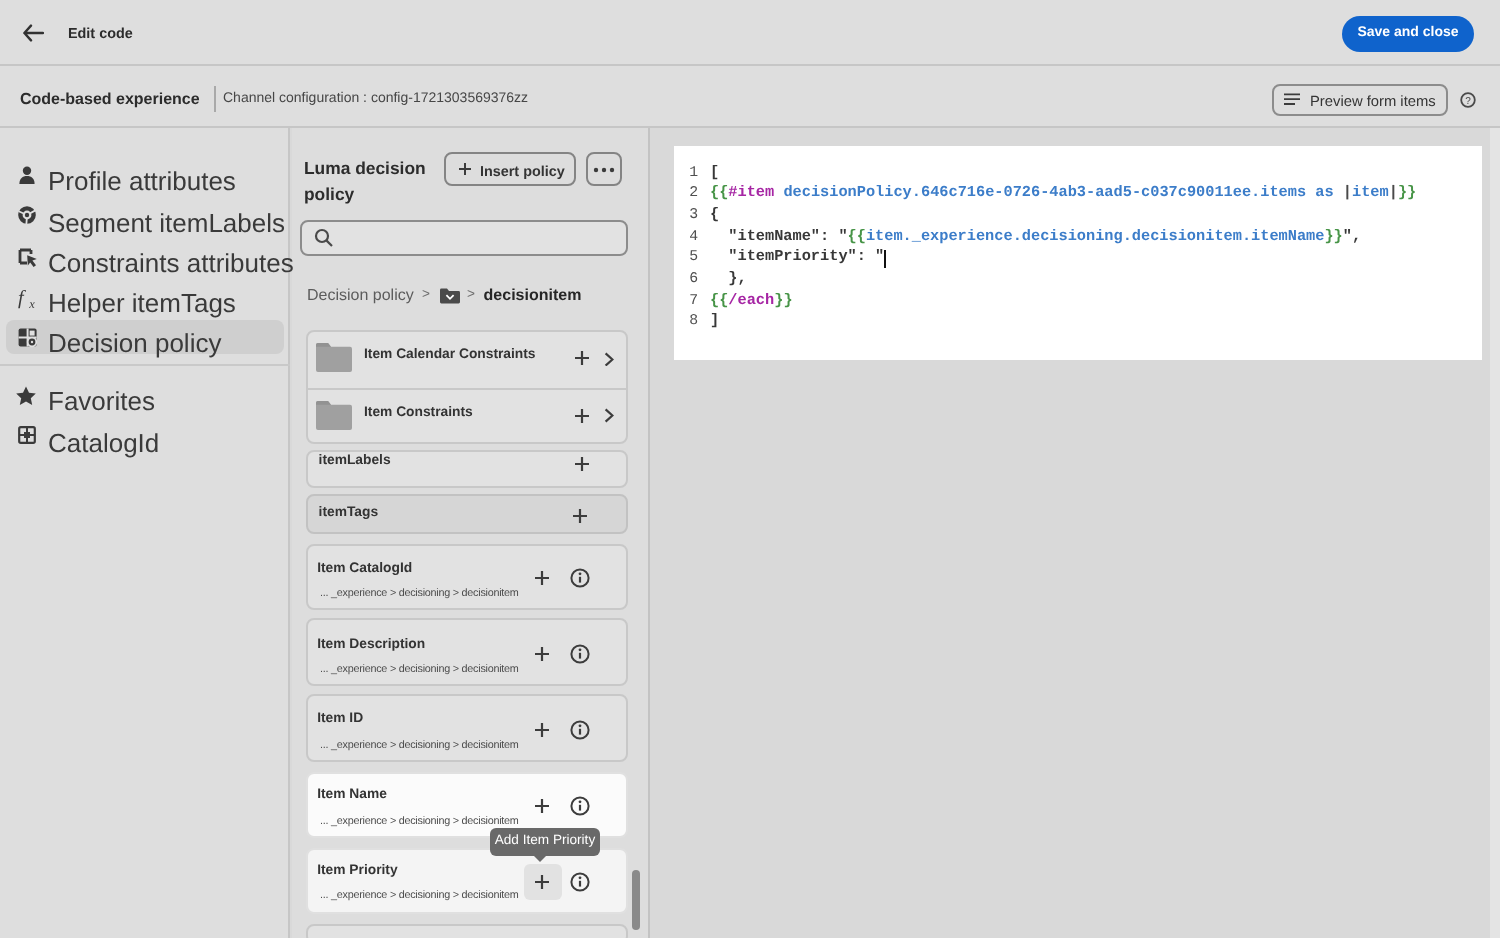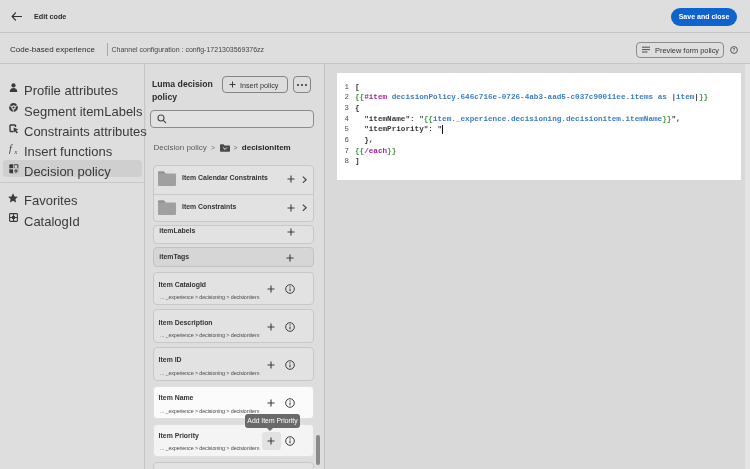--- a/index.html
+++ b/index.html
@@ -5,35 +5,35 @@
 *{margin:0;padding:0;box-sizing:border-box}
 html,body{width:750px;height:469px;overflow:hidden}
 body{-webkit-font-smoothing:antialiased;font-family:"Liberation Sans",sans-serif;background:#d9d9d9;position:relative;color:#323232}
 .abs{position:absolute}
 
 #topbar{left:0;top:0;width:750px;height:33px;background:#dedede;border-bottom:1px solid #c6c6c6}
 #editcode{left:34px;top:11.5px;font-size:7.2px;font-weight:bold;color:#2c2c2c}
 #savebtn{left:671px;top:8px;width:66px;height:18px;background:#0f63cc;border-radius:9px;color:#fff;font-size:7px;font-weight:bold;text-align:center;line-height:18px}
 
 #bar2{left:0;top:33px;width:750px;height:31px;background:#dedede;border-bottom:1px solid #c6c6c6}
-#cbx{left:10px;top:45px;font-size:8px;font-weight:normal;color:#2c2c2c}
+#cbx{left:10px;top:45px;font-size:8px;font-weight:bold;color:#2c2c2c}
 #vline1{left:107px;top:43px;width:1px;height:13px;background:#a9a9a9}
 #chan{left:111.5px;top:46px;font-size:7px;color:#464646}
 #pffbtn{left:636px;top:42px;width:88px;height:16px;border:1px solid #8c8c8c;border-radius:4px;background:transparent}
 #pfftxt{left:655px;top:46px;font-size:7.4px;color:#343434}
 
 #sidebar{left:0;top:64px;width:145px;height:405px;background:#dedede;border-right:1px solid #c6c6c6}
 .sbitem{position:absolute;left:24px;font-size:13px;color:#3a3a3a;white-space:nowrap}
 #sbsel{left:3px;top:160px;width:139px;height:17px;background:#cfcfcf;border-radius:4px}
 #sbdiv{left:0px;top:182px;width:145px;height:1px;background:#c9c9c9}
 
 #midpanel{left:146px;top:64px;width:179px;height:405px;background:#dddddd;border-right:1px solid #c3c3c3}
 #luma{left:152px;top:78px;width:80px;font-size:8.7px;font-weight:bold;color:#2c2c2c;line-height:13.3px}
 #insbtn{left:222px;top:76px;width:66px;height:17px;border:1px solid #848484;border-radius:4px}
-#instxt{left:240px;top:81px;font-size:7.2px;font-weight:normal;color:#343434}
+#instxt{left:240px;top:81px;font-size:7.2px;font-weight:bold;color:#343434}
 #dotbtn{left:293px;top:76px;width:18px;height:17px;border:1px solid #848484;border-radius:4px;text-align:center;color:#343434;font-size:8px;font-weight:bold;line-height:14px;letter-spacing:0.8px}
 #search{left:150px;top:110px;width:164px;height:18px;border:1px solid #8c8c8c;border-radius:4px;background:#e2e2e2}
 .row{position:absolute;left:153px;width:161px;background:#e2e2e2;border:1px solid #c8c8c8;border-radius:4px}
 .rtitle{position:absolute;left:160px;font-size:6.9px;font-weight:bold;color:#333333;white-space:nowrap}
 .rsub{position:absolute;left:160px;font-size:5.4px;letter-spacing:-0.12px;color:#4c4c4c;white-space:nowrap}
 .plus{position:absolute;width:8px;height:8px}
 
 #codebox{left:337px;top:73px;width:404px;height:107px;background:#ffffff}
 #code{left:355px;top:81.8px;font-family:"Liberation Mono",monospace;font-size:7.65px;line-height:10.64px;font-weight:bold;color:#383838;white-space:pre}
 #lnums{left:337px;top:81.8px;width:12px;font-family:"Liberation Mono",monospace;font-size:7.4px;line-height:10.64px;color:#4f4f4f;text-align:right;white-space:pre}
@@ -62,21 +62,21 @@
 <div class="abs" id="editcode">Edit code</div>
 <div class="abs" id="savebtn">Save and close</div>
 
 <div class="abs" id="cbx">Code-based experience</div>
 <div class="abs" id="vline1"></div>
 <div class="abs" id="chan">Channel configuration : config-1721303569376zz</div>
 <div class="abs" id="pffbtn"></div>
 <svg class="abs" style="left:641px;top:45px" width="10" height="10" viewBox="0 0 10 10">
     <path d="M1 2.2 H9 M1 4.6 H9 M1 7 H6.5" stroke="#3c3c3c" stroke-width="0.9" fill="none"></path>
   </svg>
-<div class="abs" id="pfftxt">Preview form policy</div>
+<div class="abs" id="pfftxt">Preview form items</div>
 <svg class="abs" style="left:730px;top:46px" width="8" height="8" viewBox="0 0 8 8">
     <circle cx="4" cy="4" r="3.4" stroke="#4a4a4a" stroke-width="0.9" fill="none"></circle>
     <text x="4" y="6" font-size="5" text-anchor="middle" fill="#4a4a4a" font-family="Liberation Sans">?</text>
   </svg>
 
 <svg class="abs" style="left:9px;top:82.7px" width="9" height="9" viewBox="0 0 9 9">
     <circle cx="4.5" cy="2.4" r="2.1" fill="#3a3a3a"></circle>
     <path d="M0.7 9 C0.7 6.2 2.3 5 4.5 5 C6.7 5 8.3 6.2 8.3 9 Z" fill="#3a3a3a"></path>
   </svg>
 <div class="sbitem" style="top:83.1px">Profile attributes</div>
@@ -88,21 +88,21 @@
 <div class="sbitem" style="top:103.7px">Segment itemLabels</div>
 <svg class="abs" style="left:9px;top:123.6px" width="10" height="10" viewBox="0 0 10 10">
     <path d="M1 1 H6.5 M1 1 V7.5 M1 7.5 H4.5 M6.5 1 V3" stroke="#3a3a3a" stroke-width="1.4" fill="none"></path>
     <path d="M4.6 3.6 L9.4 5.5 L7.2 6.3 L9 8.6 L7.8 9.5 L6.1 7.2 L4.9 8.8 Z" fill="#3a3a3a"></path>
   </svg>
 <div class="sbitem" style="top:124px">Constraints attributes</div>
 <svg class="abs" style="left:8.5px;top:142.6px" width="12" height="12" viewBox="0 0 12 12">
     <text x="0" y="9" font-size="10" font-style="italic" fill="#3a3a3a" font-family="Liberation Serif">f</text>
     <text x="5.6" y="10.8" font-size="6.2" font-style="italic" fill="#3a3a3a" font-family="Liberation Serif">x</text>
   </svg>
-<div class="sbitem" style="top:144px">Insert functions</div>
+<div class="sbitem" style="top:144px">Helper itemTags</div>
 <div class="abs" id="sbsel"></div>
 <svg class="abs" style="left:9px;top:163.9px" width="10" height="10" viewBox="0 0 10 10">
     <rect x="0.3" y="0.3" width="9" height="9" rx="1" fill="#3a3a3a"></rect>
     <path d="M4.8 0.3 V9.3 M0.3 4.8 H9.3" stroke="#e0e0e0" stroke-width="1"></path>
     <rect x="5.8" y="1.3" width="2.5" height="2.5" fill="#e0e0e0"></rect>
     <circle cx="7" cy="7" r="2.6" fill="#e0e0e0"></circle>
     <circle cx="7" cy="7" r="1.7" fill="#3a3a3a"></circle>
     <circle cx="7" cy="7" r="0.6" fill="#e0e0e0"></circle>
   </svg>
 <div class="sbitem" style="top:164.3px">Decision policy</div>

